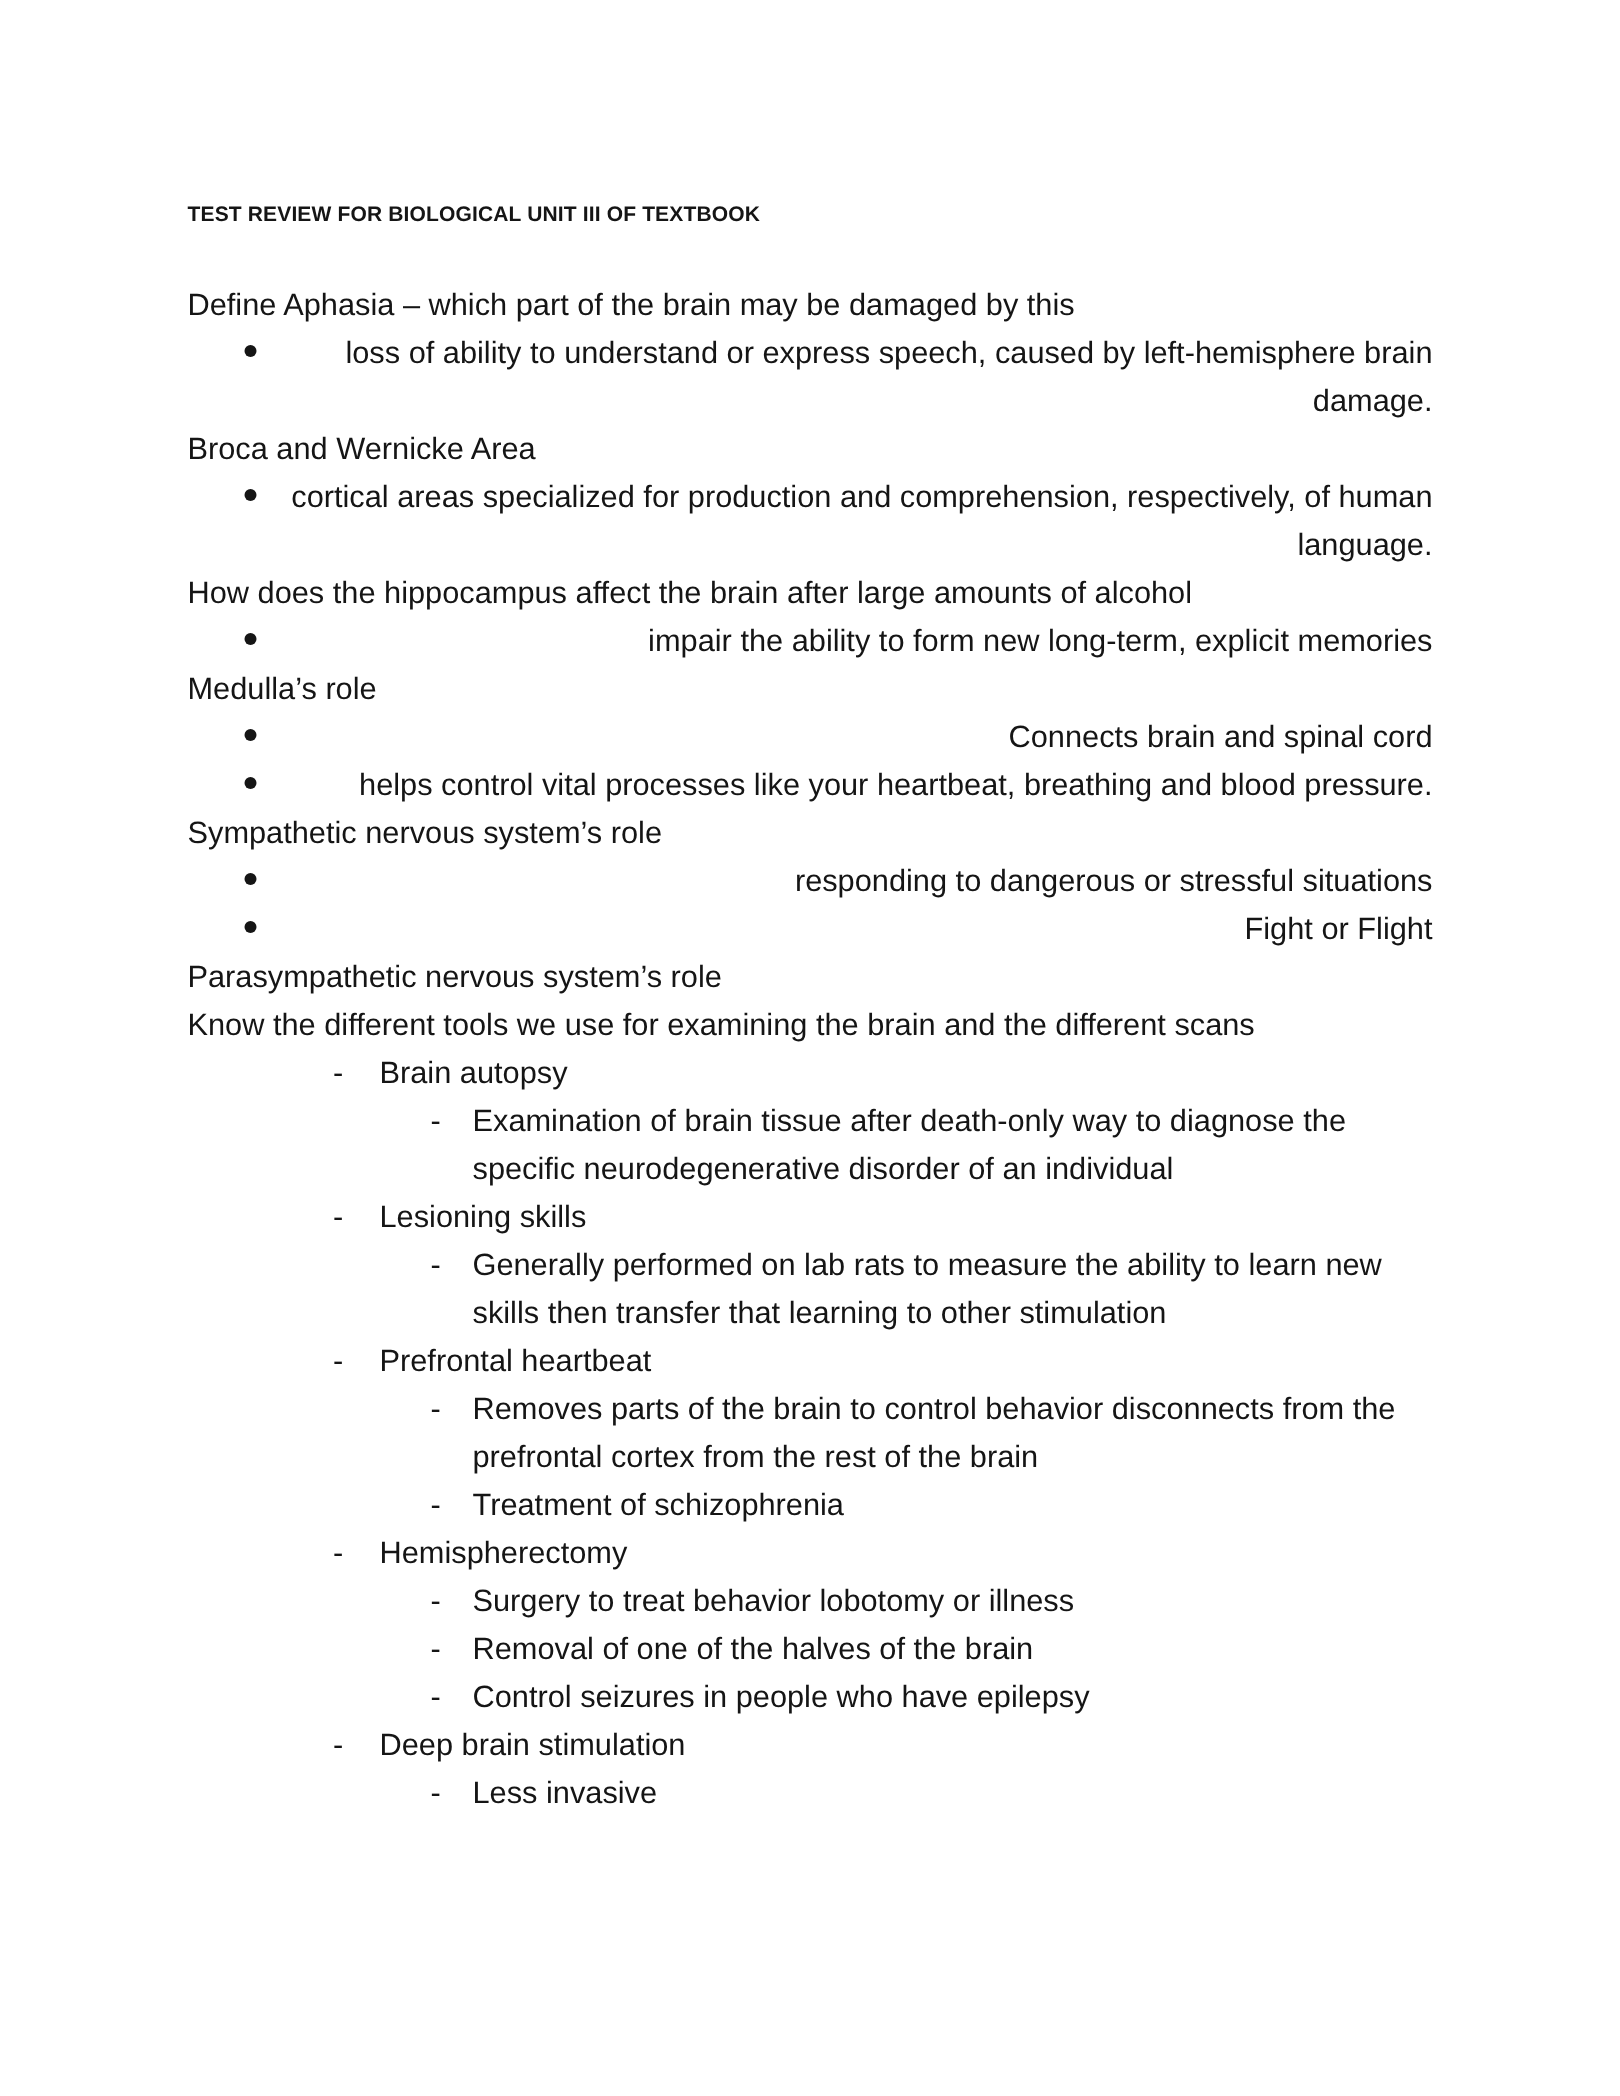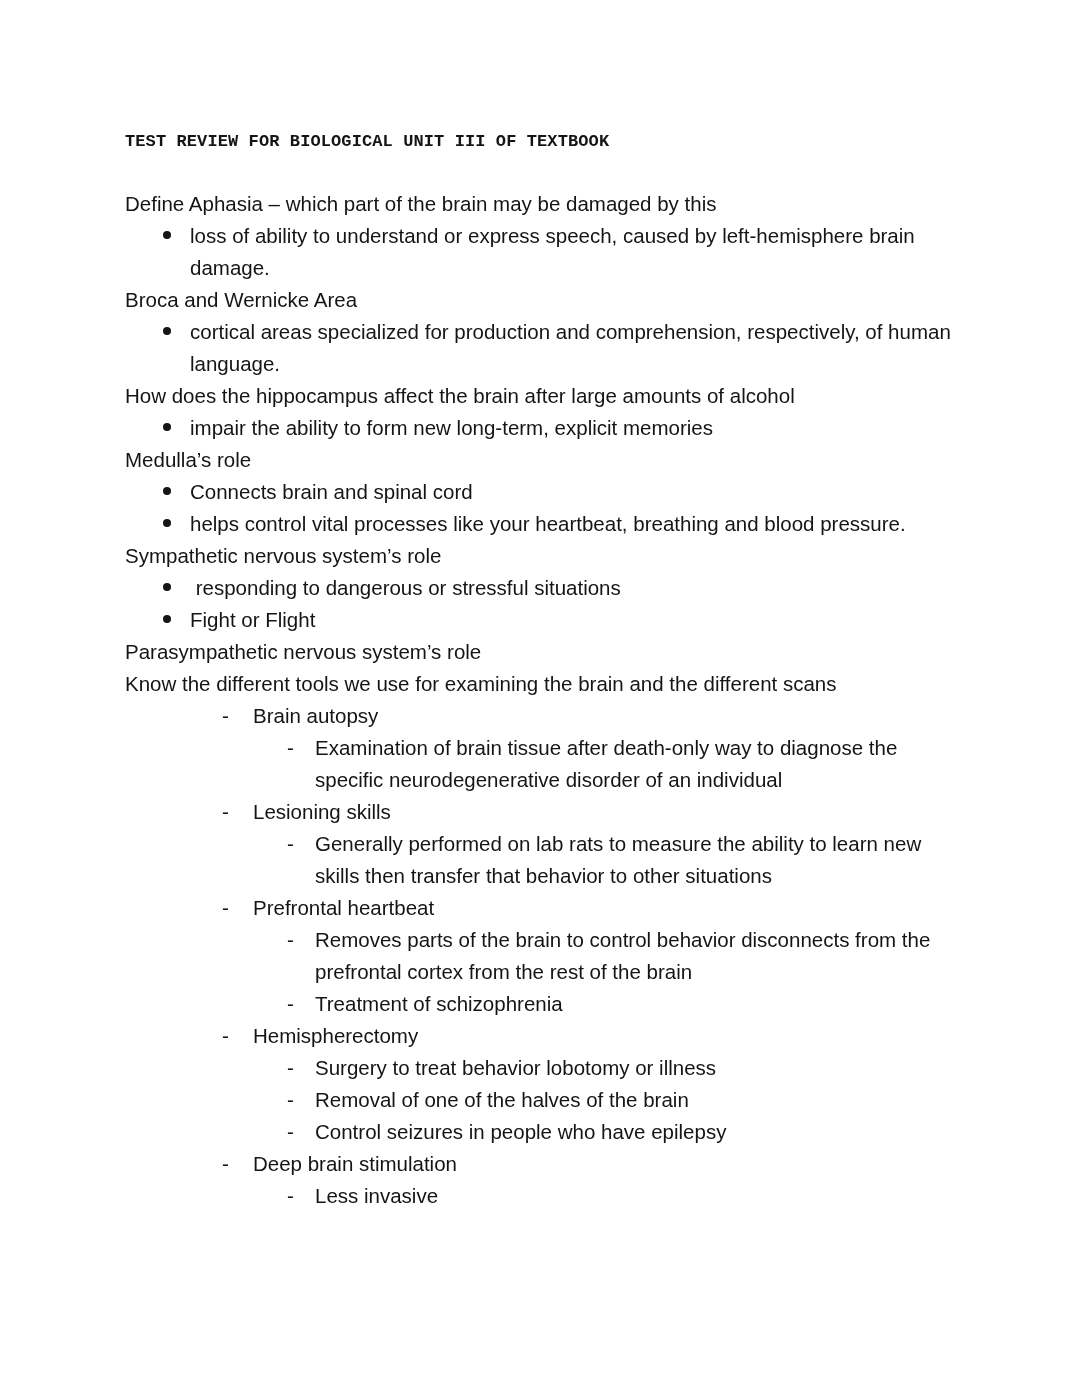--- a/index.html
+++ b/index.html
@@ -17,42 +17,42 @@
     font-family: "Liberation Sans", sans-serif;
     color: #151515;
   }
   .doc-body {
     position: absolute;
     left: 125px;
     top: 126px;
     width: 830px;
   }
   .doc-title {
-    font-size: 17px;
+    font-size: 14px;
     font-weight: bold;
     letter-spacing: 0.1px;
     line-height: 32px;
     margin: 0 0 30px 0;
     white-space: nowrap;
-    font-family: Liberation Mono, monospace;
   }
   .line {
     font-size: 20.5px;
     line-height: 32px;
     margin: 0;
   }
   
   .stmt {
     margin-left: 0;
   }
   
   .bullet {
     position: relative;
     padding-left: 65px;
     margin-left: 0;
+    text-align: right;
   }
   .bullet > .marker {
     position: absolute;
     left: 38px;
     top: 0;
     width: 14px;
     line-height: 32px;
     font-size: 15px;
     text-align: left;
   }
@@ -153,21 +153,21 @@
           <span class="marker">-</span>
           <span class="txt">Examination of brain tissue after death-only way to diagnose the specific neurodegenerative disorder of an individual</span>
         </p>
 
       <p class="line dash1">
           <span class="marker">-</span>
           <span class="txt">Lesioning skills</span>
         </p>
       <p class="line dash2">
           <span class="marker">-</span>
-          <span class="txt">Generally performed on lab rats to measure the ability to learn new skills then transfer that behavior to other situations</span>
+          <span class="txt">Generally performed on lab rats to measure the ability to learn new skills then transfer that learning to other stimulation</span>
         </p>
 
       <p class="line dash1">
           <span class="marker">-</span>
           <span class="txt">Prefrontal heartbeat</span>
         </p>
       <p class="line dash2">
           <span class="marker">-</span>
           <span class="txt">Removes parts of the brain to control behavior disconnects from the prefrontal cortex from the rest of the brain</span>
         </p>

